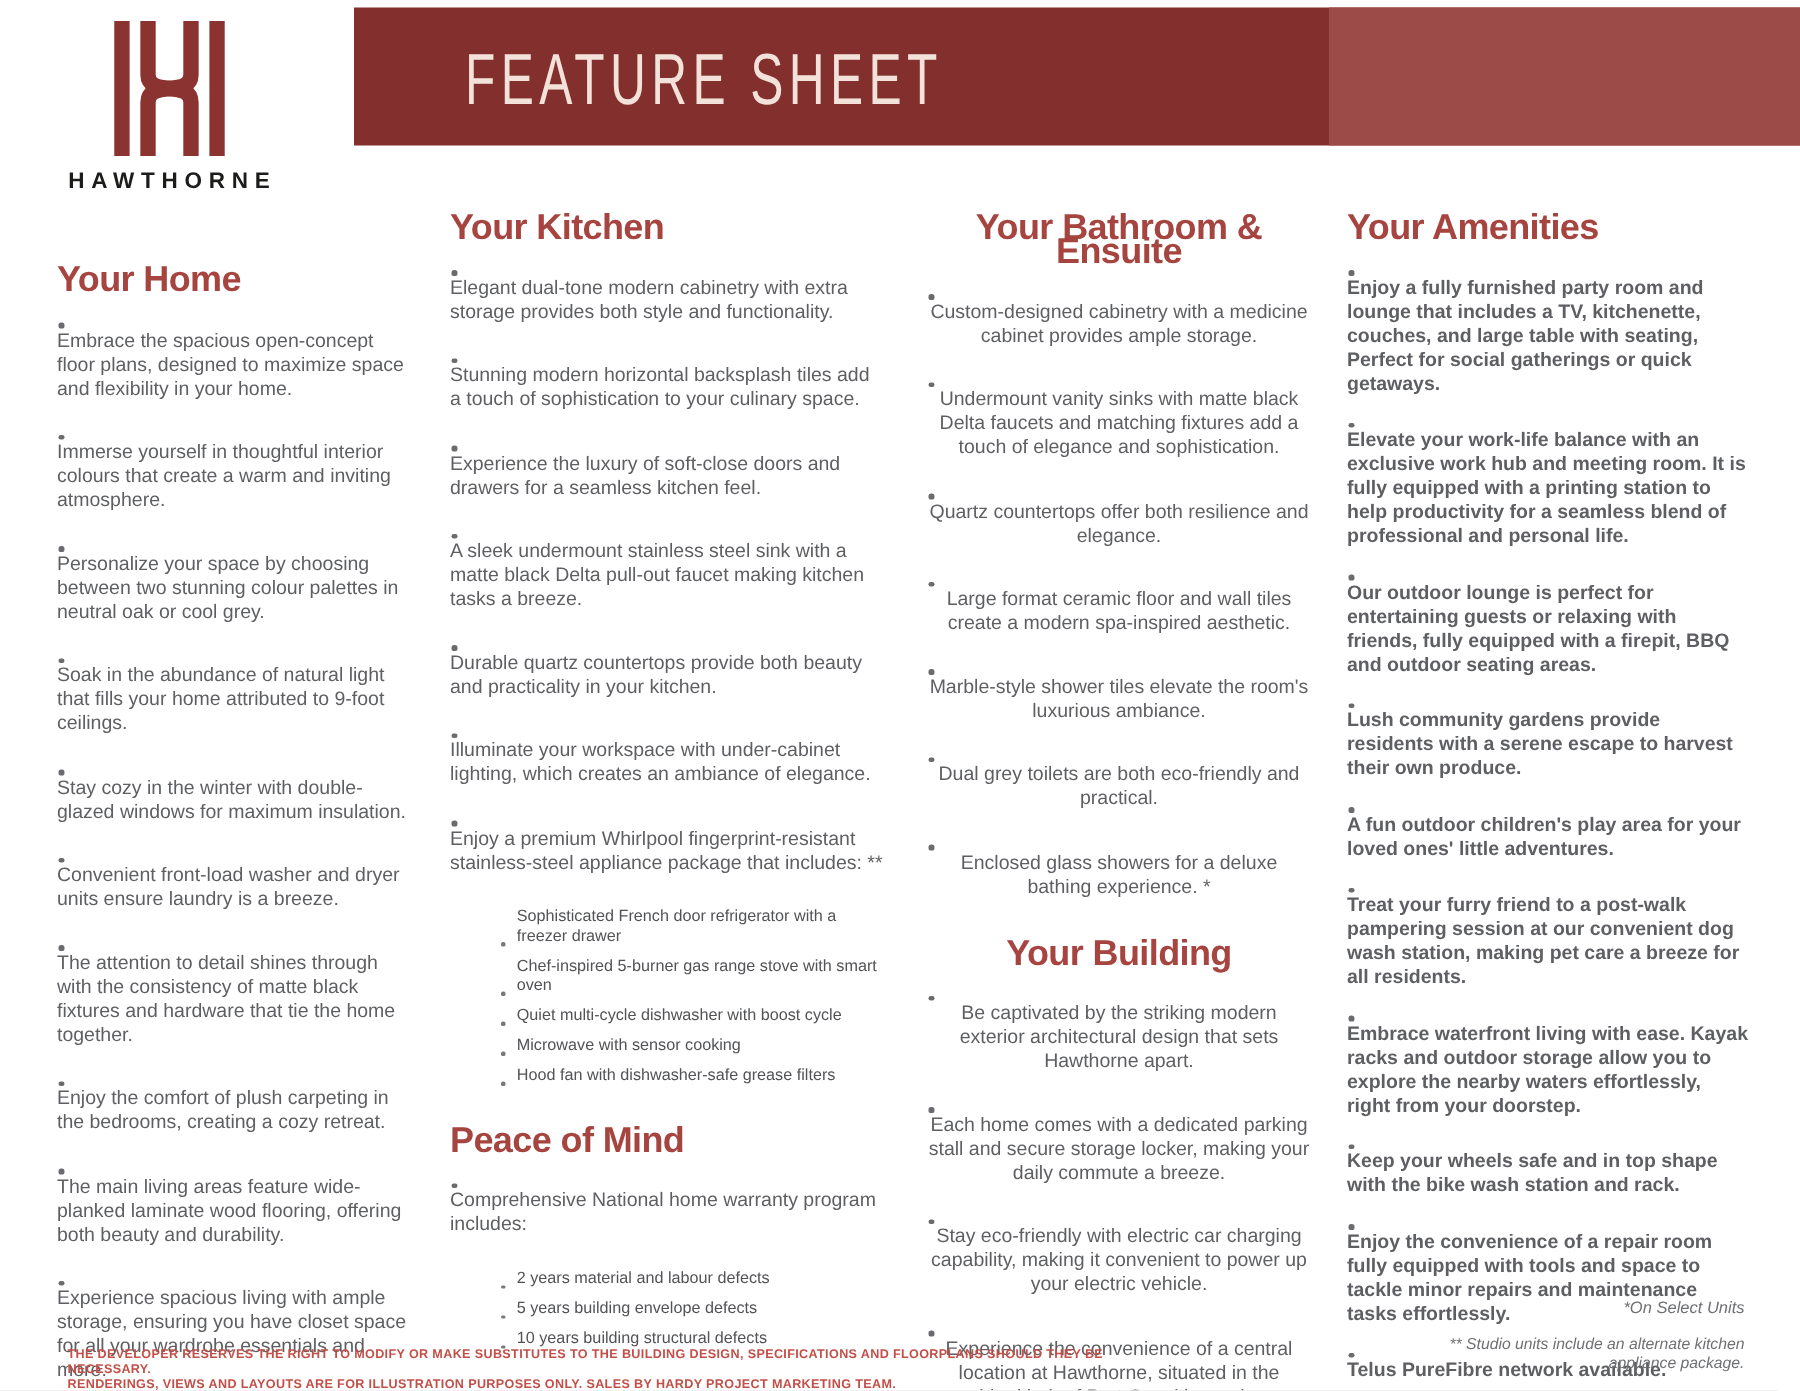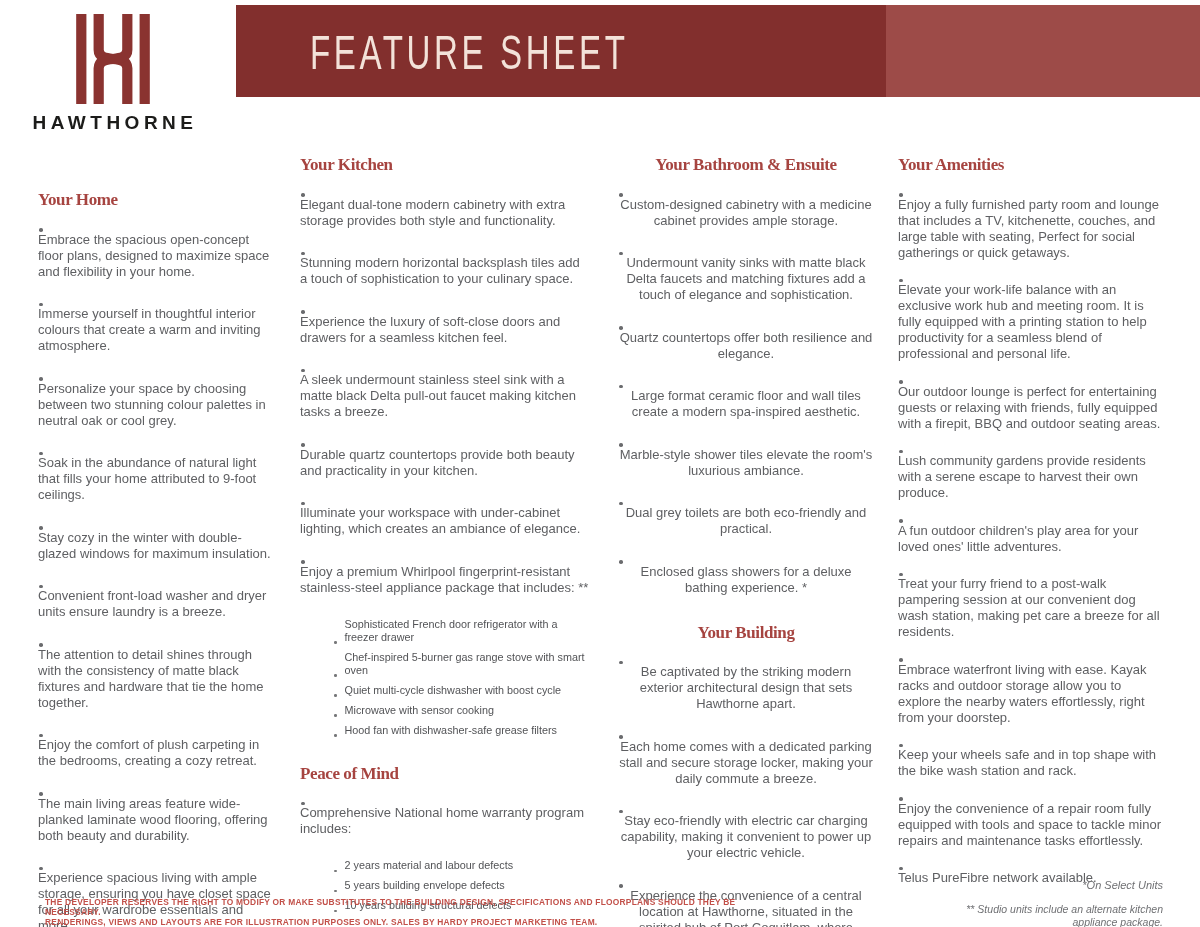--- a/index.html
+++ b/index.html
@@ -10,48 +10,48 @@
   
   .banner{position:absolute;left:236px;top:5px;right:0;height:92px;background:#822F2D;}
   .banner-light{position:absolute;left:886px;top:5px;right:0;height:92px;background:#9D4B48;}
   .banner-title{
     position:absolute;left:310px;top:24px;color:#F3E2D9;font-size:46px;font-weight:400;
     letter-spacing:5px;transform:scale(0.72,1.05);transform-origin:left top;white-space:nowrap;
   }
   .logo{position:absolute;left:76px;top:14px;width:74px;height:90px;}
   .brand-name{
     position:absolute;left:24px;top:112px;width:182px;text-align:center;
-    font-size:19px;font-weight:700;letter-spacing:4.5px;color:#1c1c1a;white-space:nowrap;
+    font-size:15px;font-weight:700;letter-spacing:4.5px;color:#1c1c1a;white-space:nowrap;
   }
   
   .col{position:absolute;color:#5E5F62;font-size:13px;line-height:16px;}
   .col1{left:38px;top:179px;width:237px;}
   .col2{left:300px;top:144px;width:290px;}
   .col3{left:618px;top:144px;width:256px;text-align:center;}
   .col4{left:898px;top:144px;width:268px;}
   h2.sec{
-    font-size:17px;font-weight:700;color:#A64440;margin:13px 0 14px 0;
-    letter-spacing:-0.4px;font-family:Liberation Serif, serif;
+    font-size:24px;font-weight:700;color:#A64440;margin:0 0 14px 0;
+    letter-spacing:-0.4px;font-family:Liberation Sans, sans-serif;
   }
   h2.sec.mt{margin-top:29px;}
   .bi{display:flex;margin:0 0 17px 0;flex-direction:column;}
-  .col4 .bi{margin-bottom:12px;}
+  .col4 .bi{margin-bottom:12px;font-weight:bold;}
   .bi .dot{flex:0 0 auto;width:3.5px;height:3.5px;border-radius:50%;background:#6a6b6e;margin:6px 9px 0 1px;}
   .bi p{margin:0;}
   .subs{margin:22px 0 26px 0;padding:0 0 0 34px;}
   .subs .si{display:flex;margin:0 0 7px 0;font-size:10.8px;line-height:13px;color:#525356;align-items:flex-end;}
   .subs .si .dot{flex:0 0 auto;width:2.5px;height:2.5px;border-radius:50%;background:#77787a;margin:5px 8px 0 0;}
   .subs .si p{margin:0;}
   
   .disclaimer{
     position:absolute;left:45px;top:897px;width:720px;color:#C25049;font-size:8.4px;
     line-height:10px;font-weight:700;letter-spacing:0.25px;
   }
   .footnotes{position:absolute;right:37px;top:866px;width:240px;text-align:right;color:#6f7073;font-style:italic;}
-  .fn1{font-size:11px;margin:13px 0 12px 0;}
+  .fn1{font-size:11px;margin:0 0 12px 0;}
   .fn2{font-size:10.5px;line-height:13px;margin:4px 0 0 30px;}
 </style>
 </head>
 <body>
 
 <div class="page">
 
   <div class="banner"></div>
   <div class="banner-light"></div>
   <div class="banner-title">FEATURE SHEET</div>

